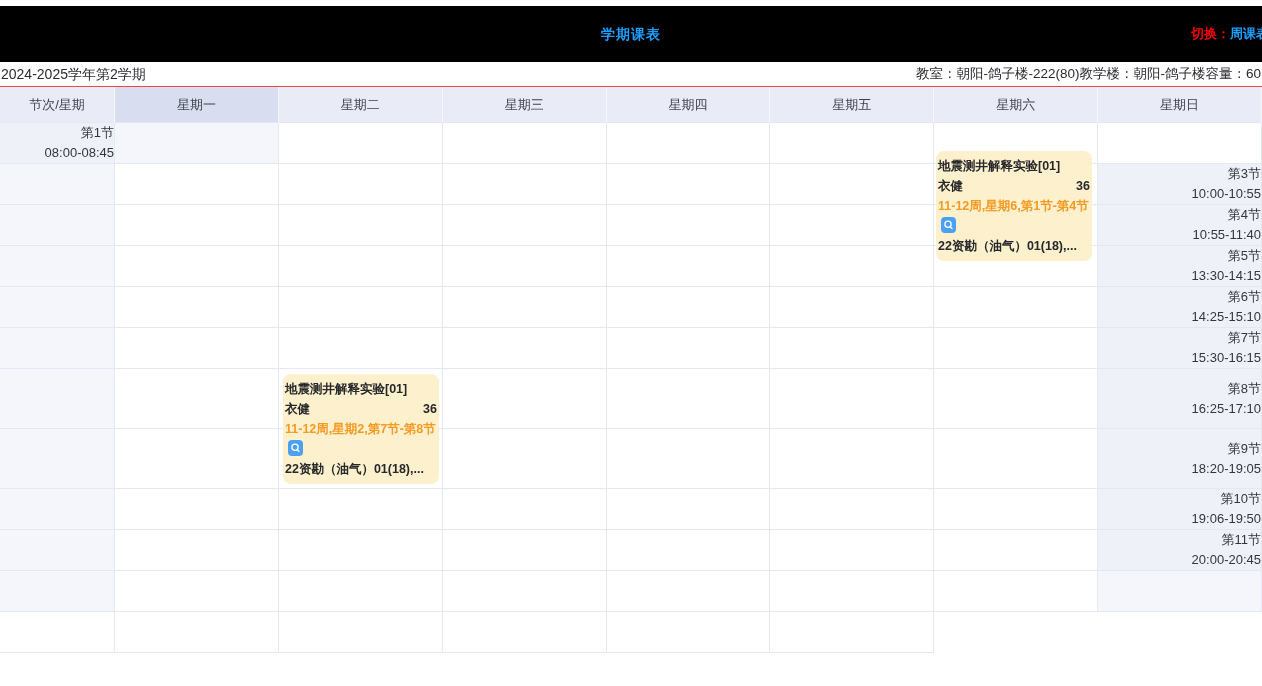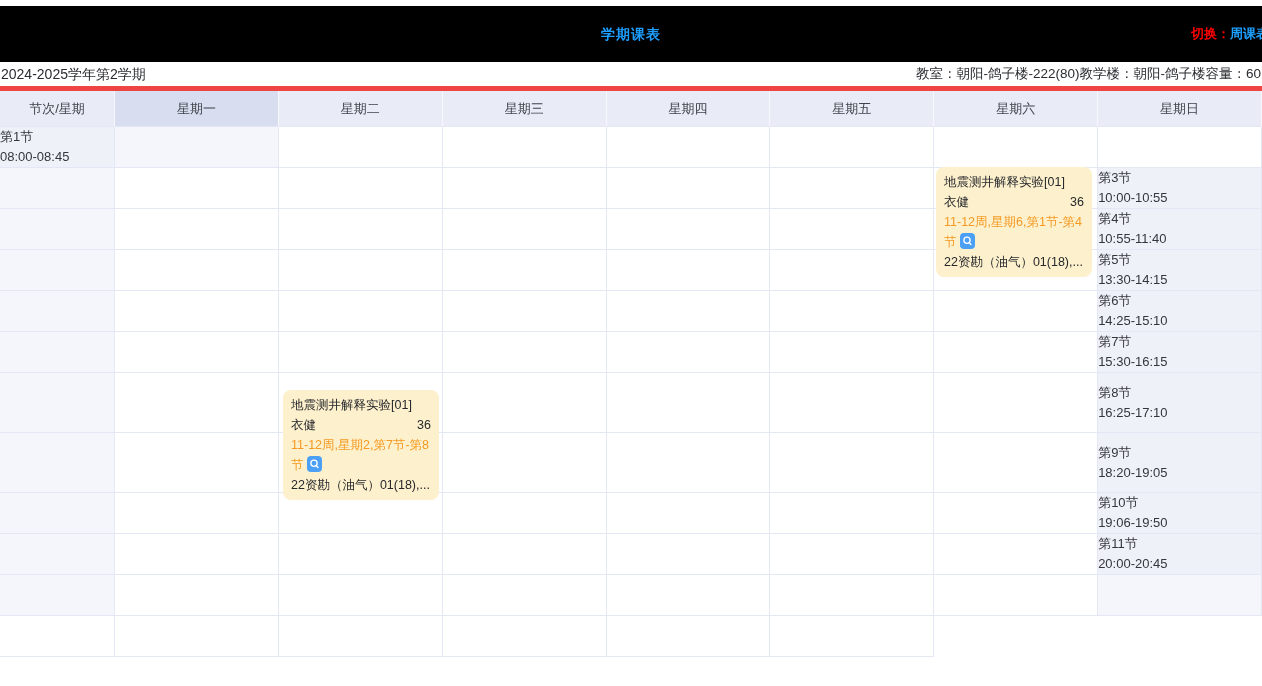--- a/index.html
+++ b/index.html
@@ -23,39 +23,39 @@
   
   .infobar{position:absolute;top:62px;left:0;width:1262px;height:24px;color:#2a2c31;text-decoration:underline;}
   .infobar .sem{position:absolute;left:1px;top:0;line-height:24px;font-size:14px;}
   .infobar .right{position:absolute;right:1px;top:0;line-height:24px;display:flex;font-size:13.5px;white-space:nowrap;}
   
   .board{position:absolute;top:86px;left:0;width:1262px;}
   .grid{
     position:relative;display:grid;width:1262px;
     grid-template-columns:115px repeat(7,1fr);
     grid-template-rows:36px repeat(6,41px) 60px 60px repeat(4,41px);
-    border-top:5px solid #ef4444;
+    border-top:1px solid #ef4444;
   }
   .cell{box-sizing:border-box;border-right:1px solid #e4e7f4;border-bottom:1px solid #e4e7f4;}
   .h{
     background:#e9ebf6;display:flex;align-items:center;justify-content:center;
     font-size:13px;color:#3f434a;border-right:1px solid #f7f8fc;
   }
   .h.mon-h{background:#d9ddf0;}
   .time{
-    background:#eff1f9;display:flex;flex-direction:column;align-items:flex-start;justify-content:center;
+    background:#eff1f9;display:flex;flex-direction:column;align-items:flex-end;justify-content:center;
     font-size:13px;color:#33363c;line-height:20px;text-align:center;
   }
   .day{background:#ffffff;}
   .day.mon{background:#f5f6fc;}
   
   .course-card{
-    position:absolute;width:156px;box-sizing:border-box;padding:5px 8px;
+    position:absolute;width:156px;box-sizing:border-box;padding:5px 2px;
     background:#fdf0cc;border-radius:8px;cursor:pointer;
-    font-size:12.5px;line-height:20px;color:#26282c;font-weight:normal;margin-top:16px;
+    font-size:12.5px;line-height:20px;color:#26282c;font-weight:bold;
   }
   .c-row{display:flex;justify-content:space-between;}
   .c-sched{color:#f59a23;word-break:break-all;}
   .mag{
     display:inline-block;width:15px;height:16px;background:#4ba0f6;border-radius:4px;
     vertical-align:-3px;margin-left:3px;cursor:pointer;
   }
   .mag svg{display:block;}
 </style>
 </head>

